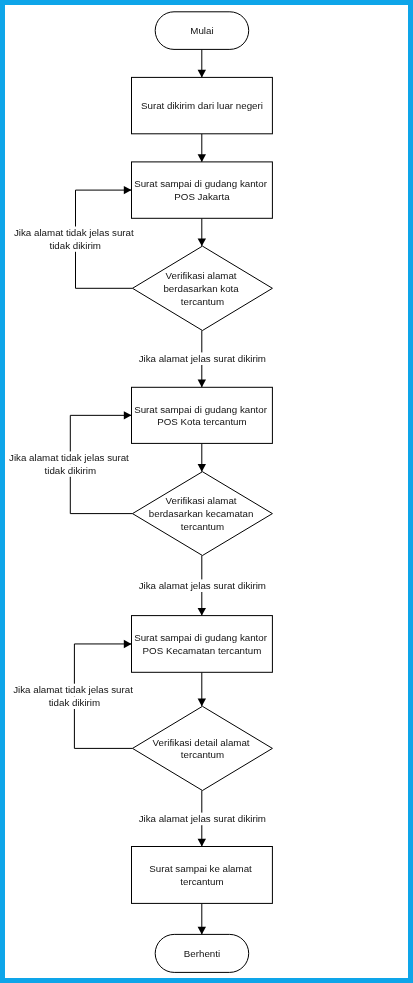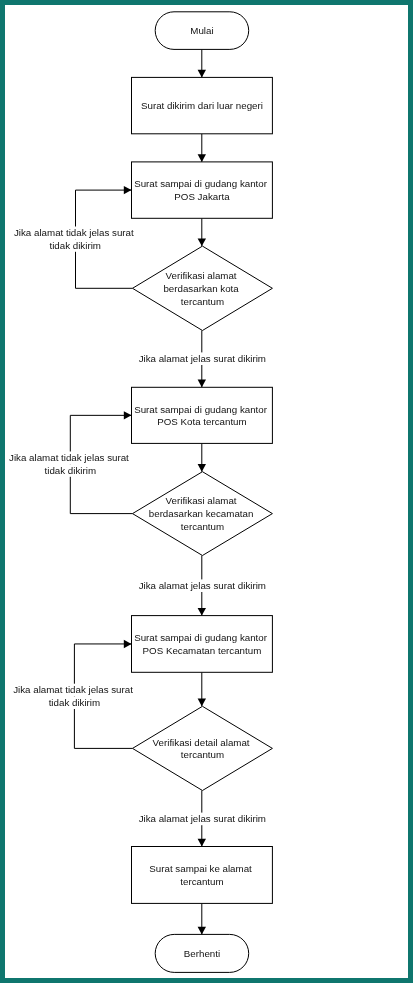--- a/index.html
+++ b/index.html
@@ -1,19 +1,19 @@
 <!DOCTYPE html>
 <html><head>
 <meta charset="utf-8">
 <title>Flowchart</title>
 <style>
   html,body{margin:0;padding:0;background:#ffffff;}
   body{width:413px;height:983px;overflow:hidden;
        font-family:"Liberation Sans",sans-serif;}
-  #page{position:absolute;left:0;top:0;width:413px;height:983px;background:#0f766e;}
+  #page{position:absolute;left:0;top:0;width:413px;height:983px;background:#0ea5e9;}
   #frame{position:absolute;left:5px;top:5px;width:403px;height:973px;background:#ffffff;overflow:hidden;}
   svg{display:block;shape-rendering:geometricPrecision;}
   .shape{fill:#ffffff;stroke:#000000;stroke-width:1;}
   .conn{stroke:#000000;stroke-width:1;fill:none;stroke-linecap:butt;stroke-linejoin:miter;}
   .head{fill:#000000;stroke:none;}
   .t,.edgelbl{font-family:"Liberation Sans",sans-serif;font-size:9.75px;fill:#111111;text-anchor:middle;}
   .lblbg{fill:#ffffff;stroke:none;}
 </style>
 </head>
 <body>

